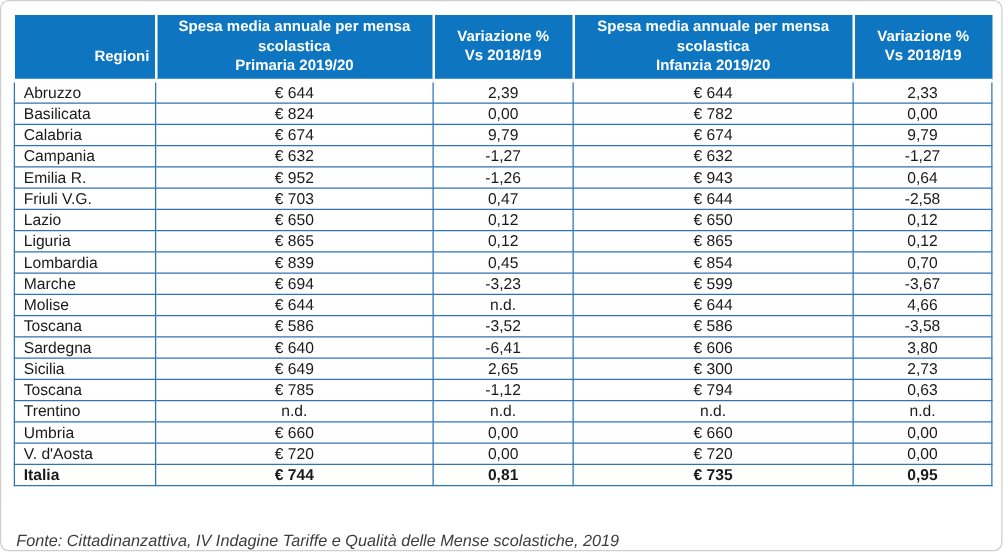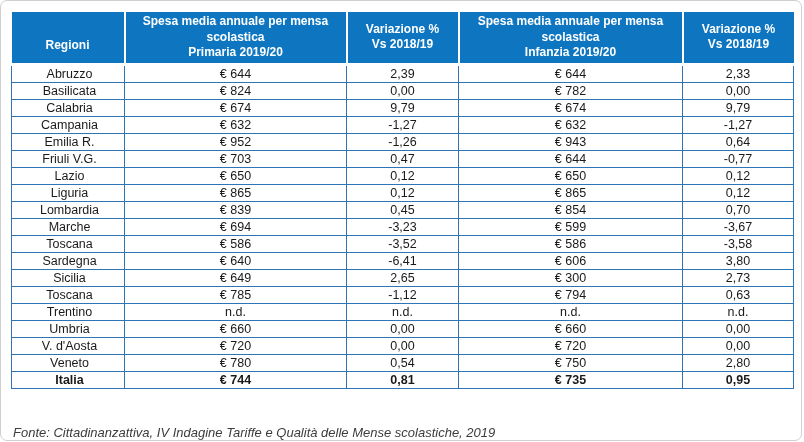--- a/index.html
+++ b/index.html
@@ -32,33 +32,33 @@
     line-height: 1.3;
     white-space: pre-line;
     text-align: center;
     vertical-align: middle;
     height: 50px;
     padding: 2px 4px;
     border-right: 2px solid #ffffff;
     border-bottom: 3px solid #ffffff;
   }
   table.mense th:last-child { border-right: none; }
-  table.mense th.regions-col { vertical-align: bottom; padding-bottom: 9px; }
+  table.mense th.regions-col { vertical-align: bottom; padding-bottom: 9px; text-align: right; }
   table.mense td {
     font-size: 12.5px;
     color: #1a1a1a;
     text-align: center;
     height: 16px;
     line-height: 16px;
     padding: 0 4px;
     border: 1px solid #2e75b6;
     overflow: hidden;
     white-space: nowrap;
   }
-  table.mense td.region { text-align: center; padding-left: 7px; }
+  table.mense td.region { text-align: left; padding-left: 7px; }
   table.mense tr.total td { font-weight: bold; }
   .source-note {
     position: absolute;
     left: 12px; top: 424px;
     font-style: italic;
     font-size: 13px;
     color: #3c3c3c;
     white-space: nowrap;
   }
 </style>
@@ -123,21 +123,21 @@
           <td>€ 952</td>
           <td>-1,26</td>
           <td>€ 943</td>
           <td>0,64</td>
         </tr>
         <tr>
           <td class="region">Friuli V.G.</td>
           <td>€ 703</td>
           <td>0,47</td>
           <td>€ 644</td>
-          <td>-0,77</td>
+          <td>-2,58</td>
         </tr>
         <tr>
           <td class="region">Lazio</td>
           <td>€ 650</td>
           <td>0,12</td>
           <td>€ 650</td>
           <td>0,12</td>
         </tr>
         <tr>
           <td class="region">Liguria</td>
@@ -154,20 +154,27 @@
           <td>0,70</td>
         </tr>
         <tr>
           <td class="region">Marche</td>
           <td>€ 694</td>
           <td>-3,23</td>
           <td>€ 599</td>
           <td>-3,67</td>
         </tr>
         <tr>
+          <td class="region">Molise</td>
+          <td>€ 644</td>
+          <td>n.d.</td>
+          <td>€ 644</td>
+          <td>4,66</td>
+        </tr>
+        <tr>
           <td class="region">Toscana</td>
           <td>€ 586</td>
           <td>-3,52</td>
           <td>€ 586</td>
           <td>-3,58</td>
         </tr>
         <tr>
           <td class="region">Sardegna</td>
           <td>€ 640</td>
           <td>-6,41</td>
@@ -201,27 +208,20 @@
           <td>0,00</td>
           <td>€ 660</td>
           <td>0,00</td>
         </tr>
         <tr>
           <td class="region">V. d'Aosta</td>
           <td>€ 720</td>
           <td>0,00</td>
           <td>€ 720</td>
           <td>0,00</td>
-        </tr>
-        <tr>
-          <td class="region">Veneto</td>
-          <td>€ 780</td>
-          <td>0,54</td>
-          <td>€ 750</td>
-          <td>2,80</td>
         </tr>
         <tr class="total">
           <td class="region">Italia</td>
           <td>€ 744</td>
           <td>0,81</td>
           <td>€ 735</td>
           <td>0,95</td>
         </tr>
       </tbody>
   </table>

